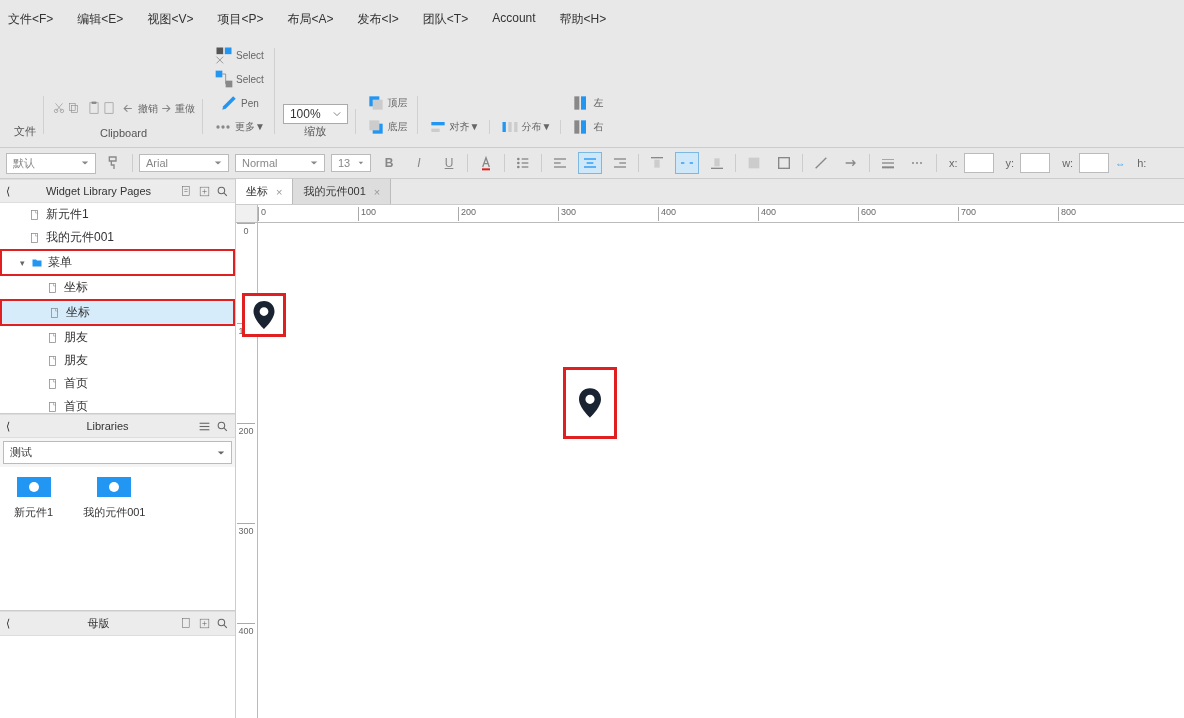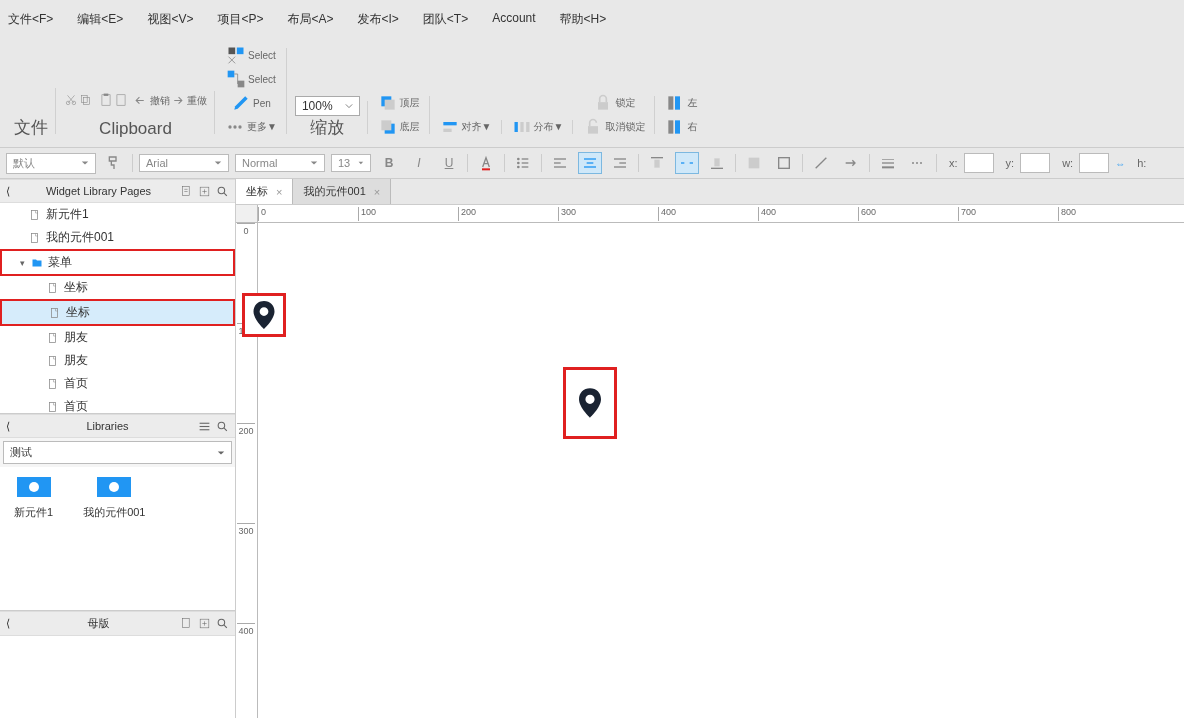--- a/index.html
+++ b/index.html
@@ -8,21 +8,21 @@
 
 .menubar { display: flex; gap: 24px; padding: 11px 8px; background: #e8e8e8; font-size: 12px; }
 .menubar span { cursor: pointer; }
 
 
 .ribbon { display: flex; align-items: flex-end; padding: 4px 6px 8px; background: #e8e8e8; border-bottom: 1px solid #ccc; }
 .rgroup { display: flex; flex-direction: column; align-items: center; padding: 0 8px; position: relative; }
 .rgroup::after { content: ""; position: absolute; right: 0; top: 5px; bottom: 5px; width: 1px; background: #d0d0d0; }
 .rgroup:last-child::after { display: none; }
 .rgroup .icons { display: flex; gap: 6px; align-items: center; margin-bottom: 3px; min-height: 30px; }
-.rgroup .label { font-size: 17px; color: #555; }
+.rgroup .label { font-size: 11px; color: #555; }
 .rbtn { display: flex; flex-direction: row; align-items: center; gap: 2px; padding: 2px; cursor: pointer; }
 .rbtn svg { width: 20px; height: 20px; }
 .rbtn .sub { font-size: 10px; color: #666; }
 .mini-col { display: flex; flex-direction: row; gap: 1px; }
 .mini-row { display: flex; align-items: center; gap: 3px; font-size: 10px; color: #666; cursor: pointer; }
 .mini-row svg { width: 13px; height: 13px; }
 .zoomsel { display: flex; align-items: center; border: 1px solid #aaa; background: #fff; padding: 2px 6px; font-size: 12px; }
 .zoomsel svg { width: 8px; height: 8px; margin-left: 12px; }
 
 
@@ -232,36 +232,20 @@
       </div>
   </div>
   <div class="rgroup">
     <div class="rbtn">
         <svg viewBox="0 0 24 24">
           <rect x="3" y="6" width="4" height="12" fill="#2196f3"></rect>
           <rect x="10" y="6" width="4" height="12" fill="#ccc"></rect>
           <rect x="17" y="6" width="4" height="12" fill="#ccc"></rect>
         </svg>
         <span class="sub">分布▼</span>
-      </div>
-  </div>
-  <div class="rgroup">
-    <div class="rbtn">
-        <svg viewBox="0 0 24 24">
-          <rect x="6" y="11" width="12" height="9" fill="#ccc"></rect>
-          <path d="M8 11V7a4 4 0 018 0v4" fill="none" stroke="#ccc" stroke-width="2"></path>
-        </svg>
-        <span class="sub">锁定</span>
-      </div>
-    <div class="rbtn">
-        <svg viewBox="0 0 24 24">
-          <rect x="6" y="11" width="12" height="9" fill="#ccc"></rect>
-          <path d="M8 11V7a4 4 0 018 0" fill="none" stroke="#ccc" stroke-width="2"></path>
-        </svg>
-        <span class="sub">取消锁定</span>
       </div>
   </div>
   <div class="rgroup">
     <div class="rbtn">
         <svg viewBox="0 0 24 24">
           <rect x="4" y="4" width="6" height="16" fill="#888"></rect>
           <rect x="12" y="4" width="6" height="16" fill="#2196f3"></rect>
         </svg>
         <span class="sub">左</span>
       </div>

